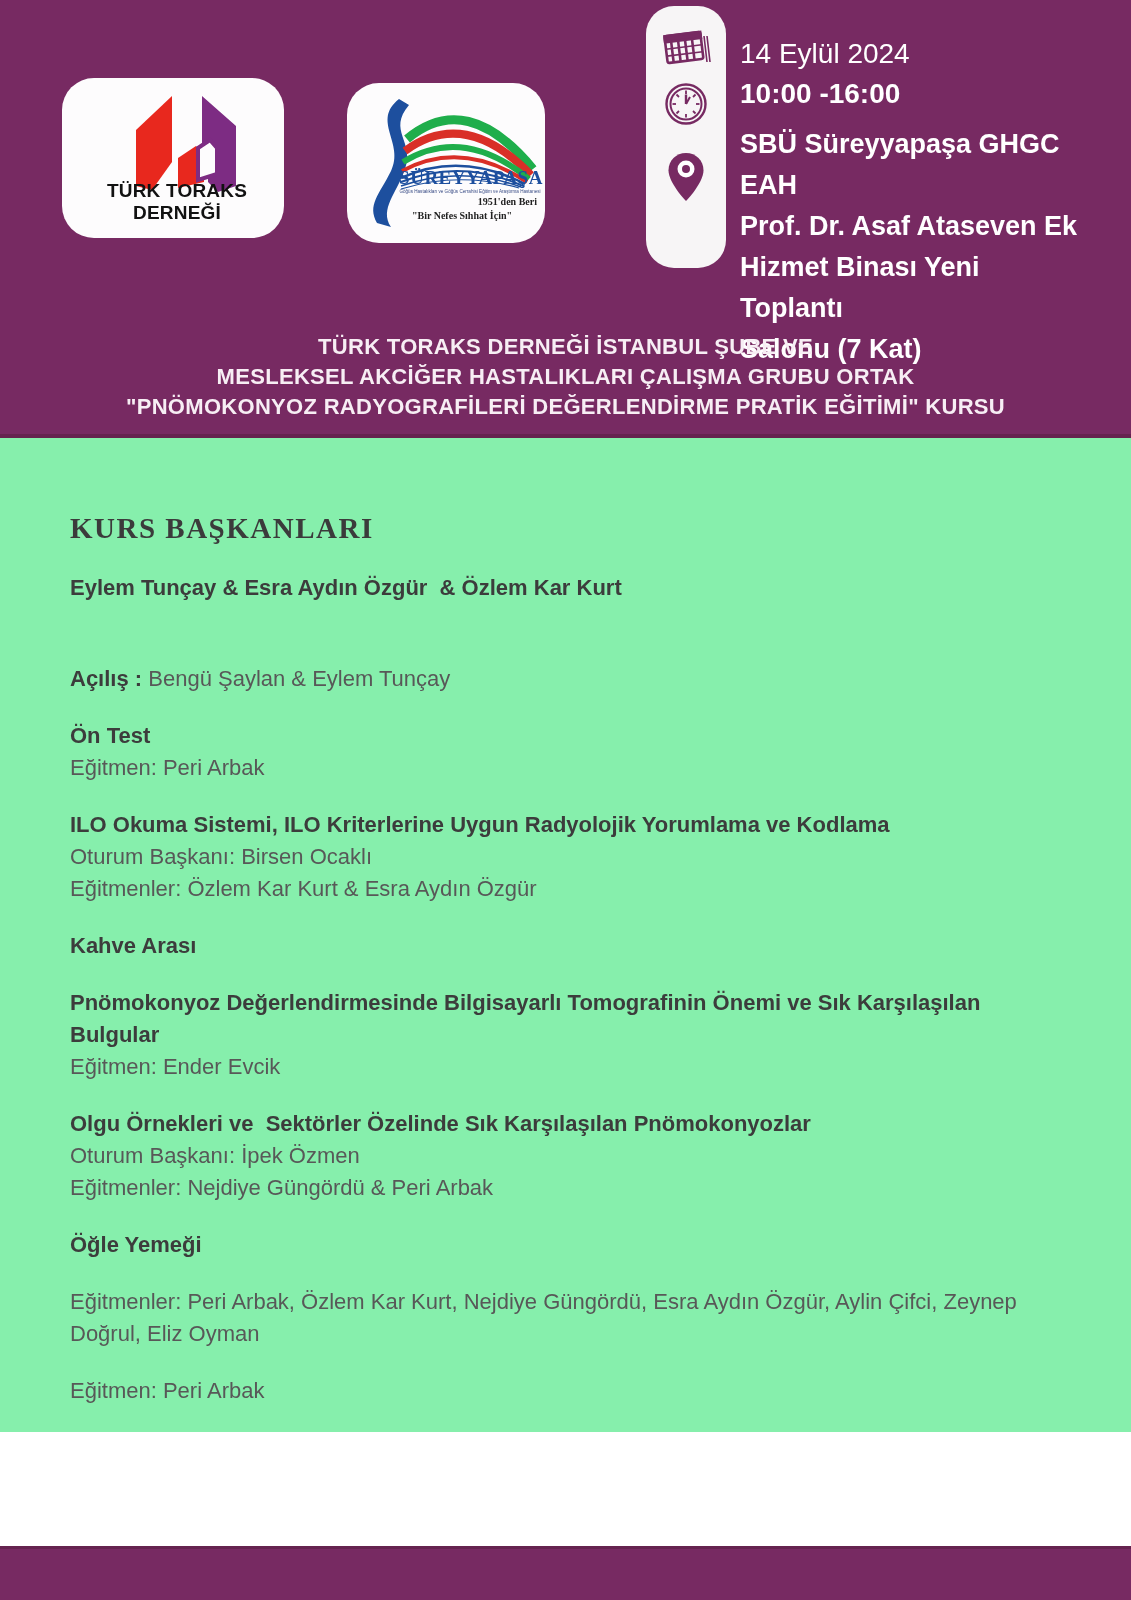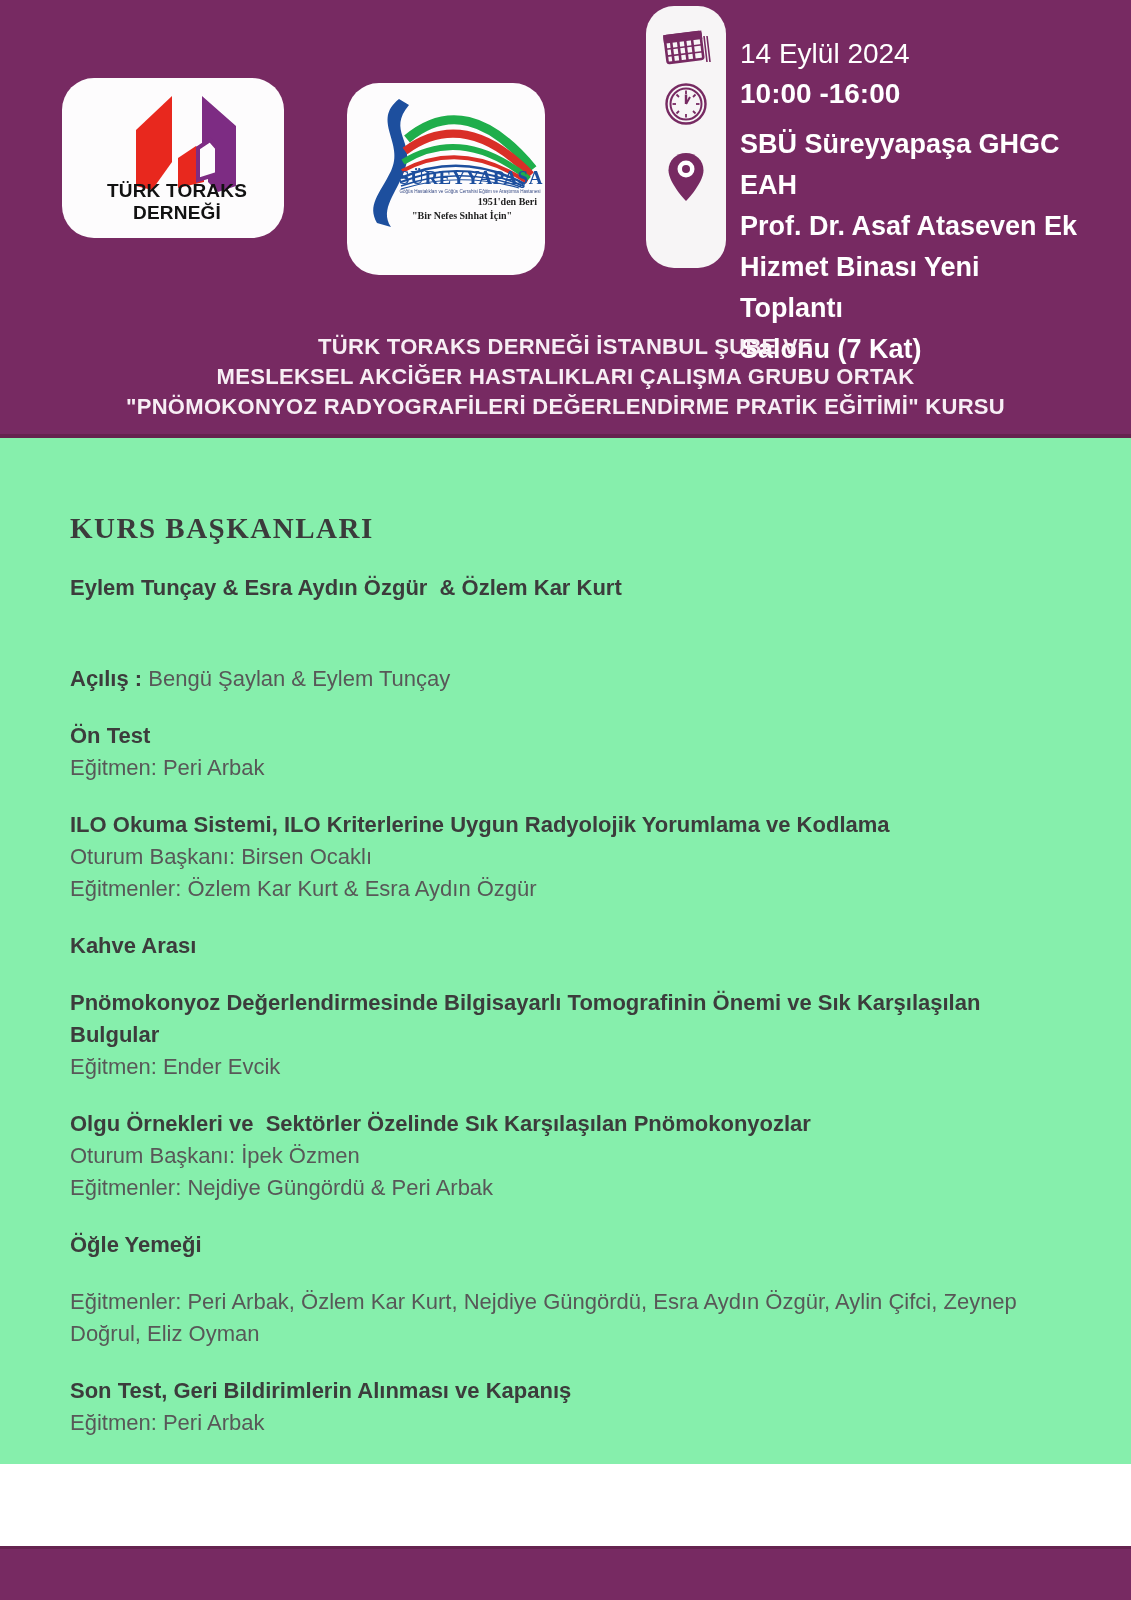--- a/index.html
+++ b/index.html
@@ -23,21 +23,21 @@
     overflow:hidden;
   }
   .tile-ttd{left:62px;top:78px;width:222px;height:160px;}
   .tile-ttd svg{position:absolute;left:50%;top:8px;transform:translateX(-50%);}
   .ttd-caption{
     position:absolute;left:0;right:0;bottom:14px;
     text-align:center;font-weight:800;font-size:19px;color:#121212;
     letter-spacing:0.2px;
     padding-left:8px;
   }
-  .tile-sp{left:347px;top:83px;width:198px;height:192px;}
+  .tile-sp{left:347px;top:83px;width:198px;height:160px;}
   .tile-sp svg{position:absolute;left:0;top:0;}
   .sp-title{
     position:absolute;left:50px;top:84px;width:148px;
     text-align:center;
     font-family:"Liberation Serif", serif;
     font-weight:700;font-size:19px;color:#1d4f9e;letter-spacing:0.5px;
   }
   .sp-sub{
     position:absolute;left:48px;top:106px;width:150px;
     text-align:center;font-size:4.6px;color:#3a4d86;white-space:nowrap;overflow:hidden;
@@ -219,20 +219,19 @@
           <div class="reg">Oturum Başkanı: İpek Özmen</div>
           <div class="reg">Eğitmenler: Nejdiye Güngördü &amp; Peri Arbak</div>
         </div>
         <div class="section">
           <div class="title">Öğle Yemeği</div>
         </div>
         <div class="section">
           <div class="reg">Eğitmenler: Peri Arbak, Özlem Kar Kurt, Nejdiye Güngördü, Esra Aydın Özgür, Aylin Çifci, Zeynep Doğrul, Eliz Oyman</div>
         </div>
         <div class="section">
-          <div class="title">Son Test, Geri Bildirimlerin Alınması ve Kapanış</div>
           <div class="reg">Eğitmen: Peri Arbak</div>
         </div>
       </div>
   </main>
 
   <footer class="footer-band"></footer>
 </div>
 
 </body></html>

